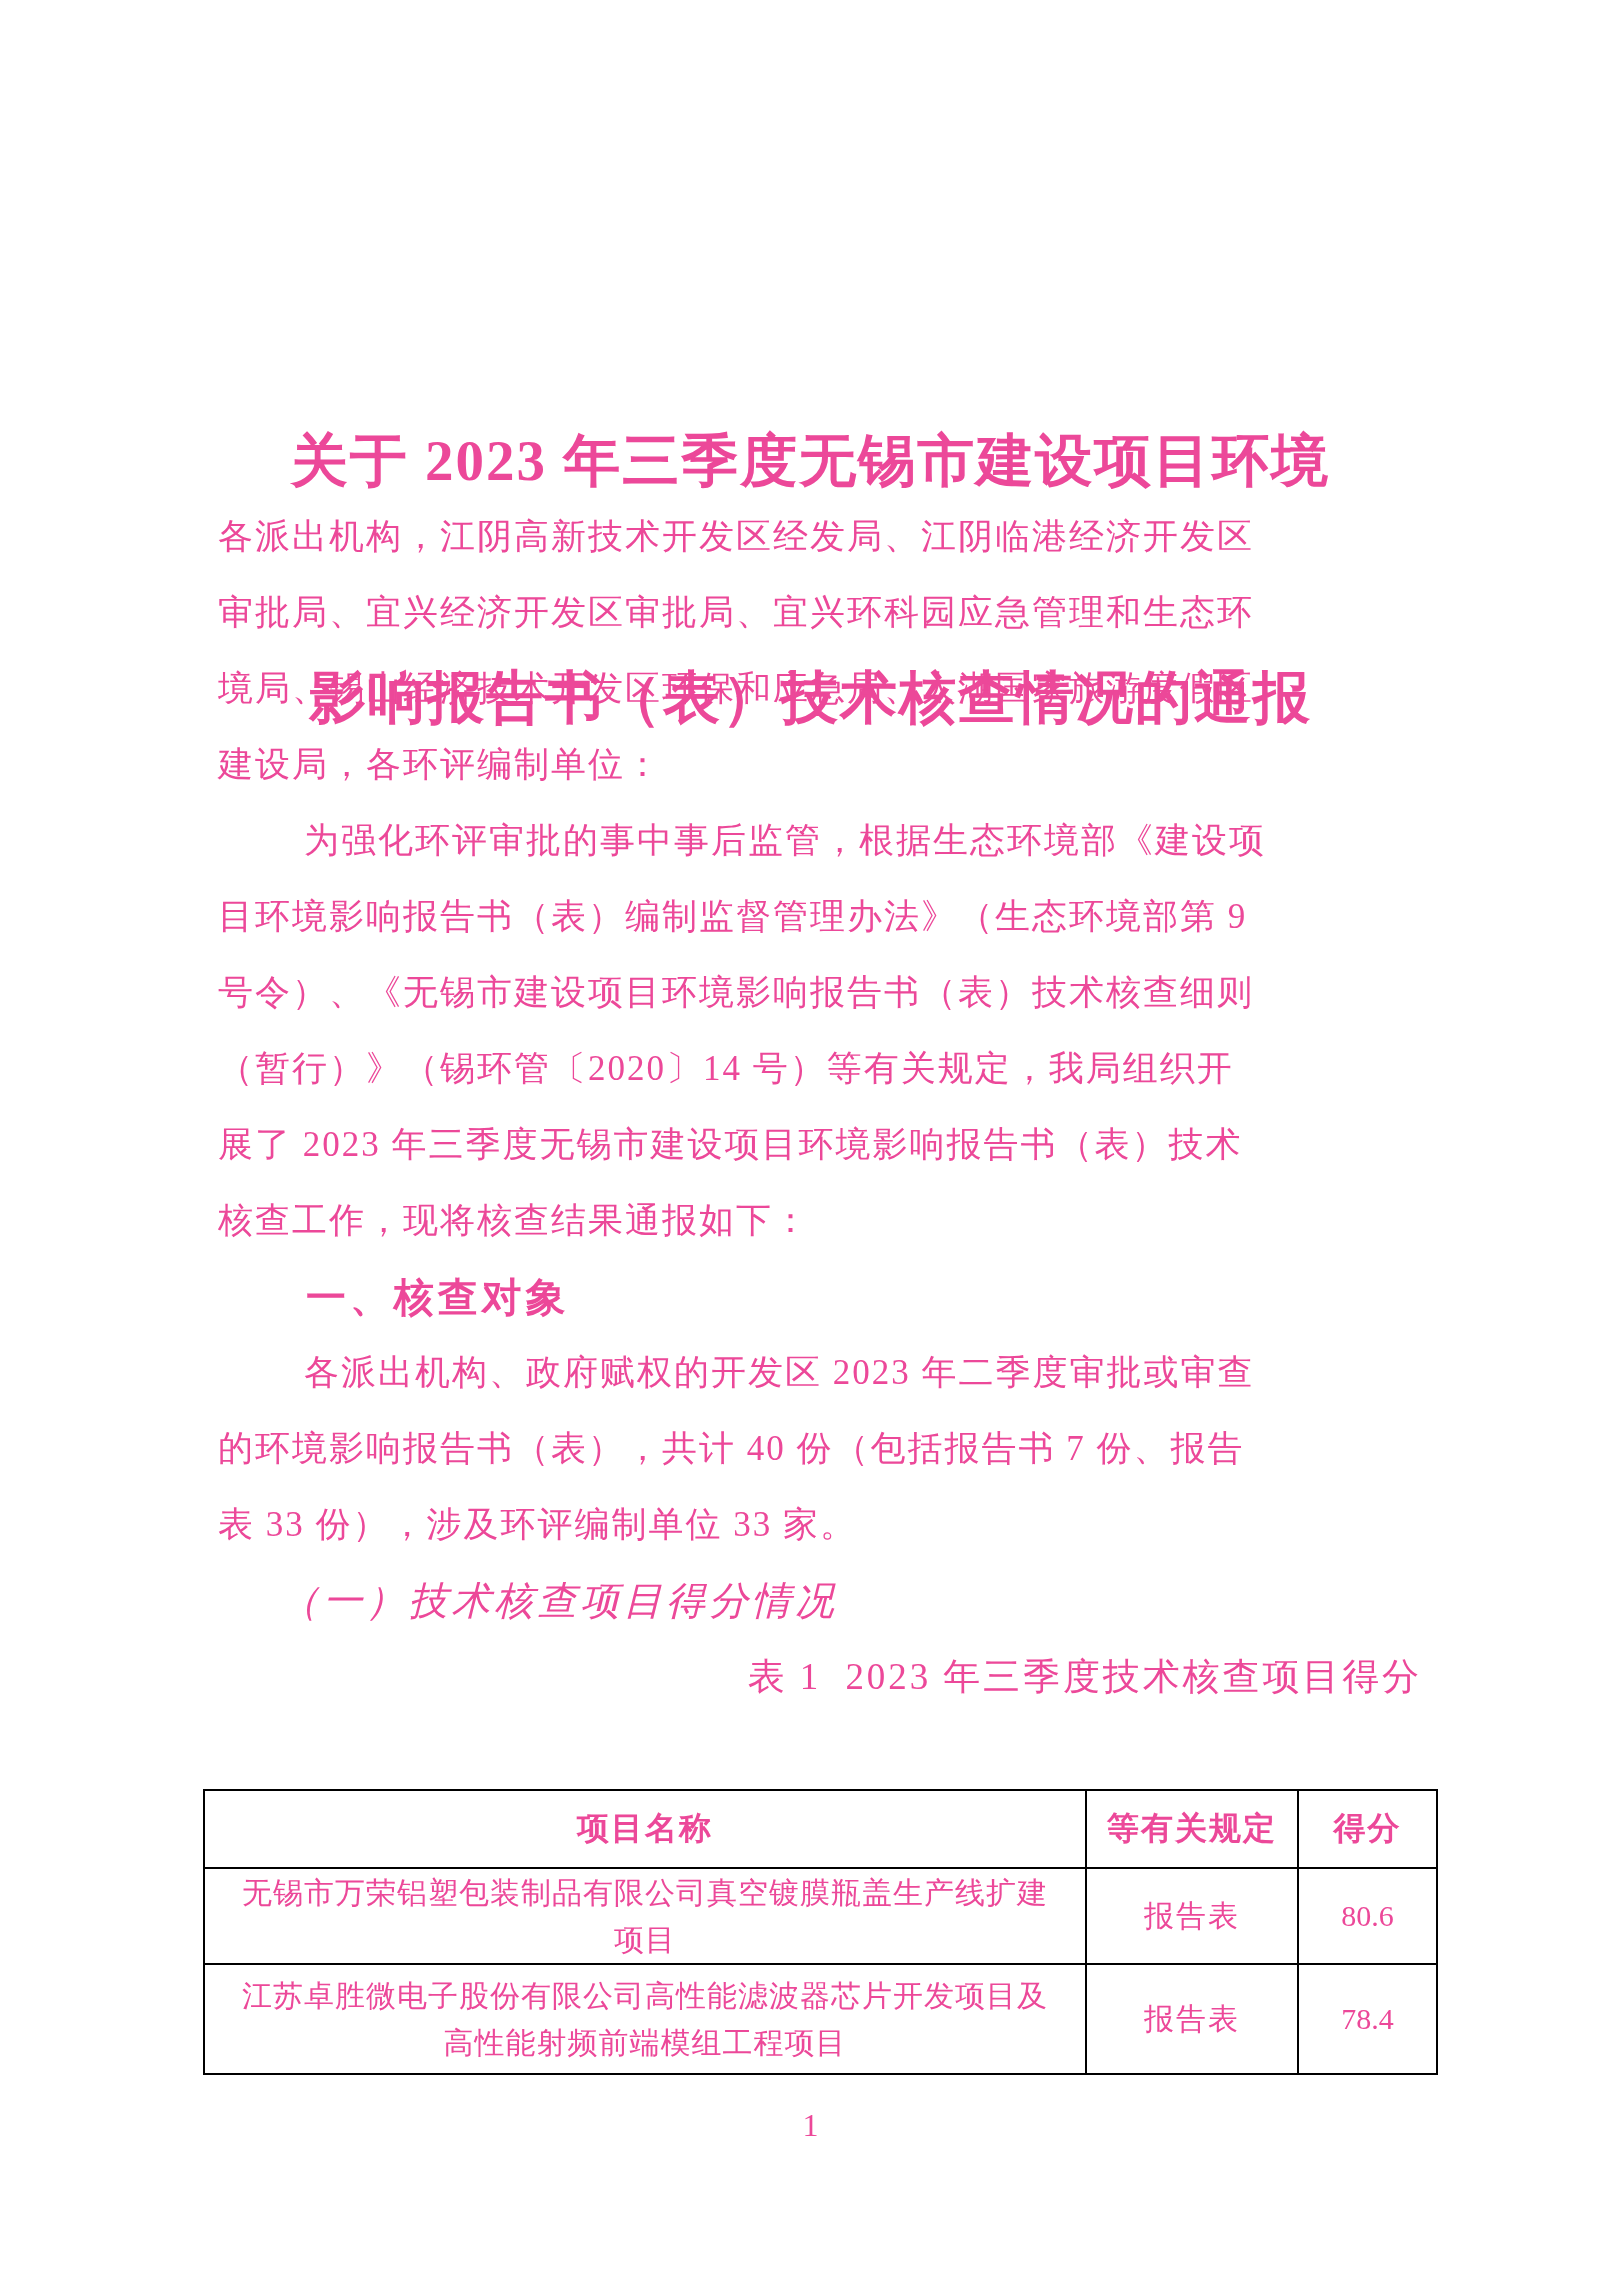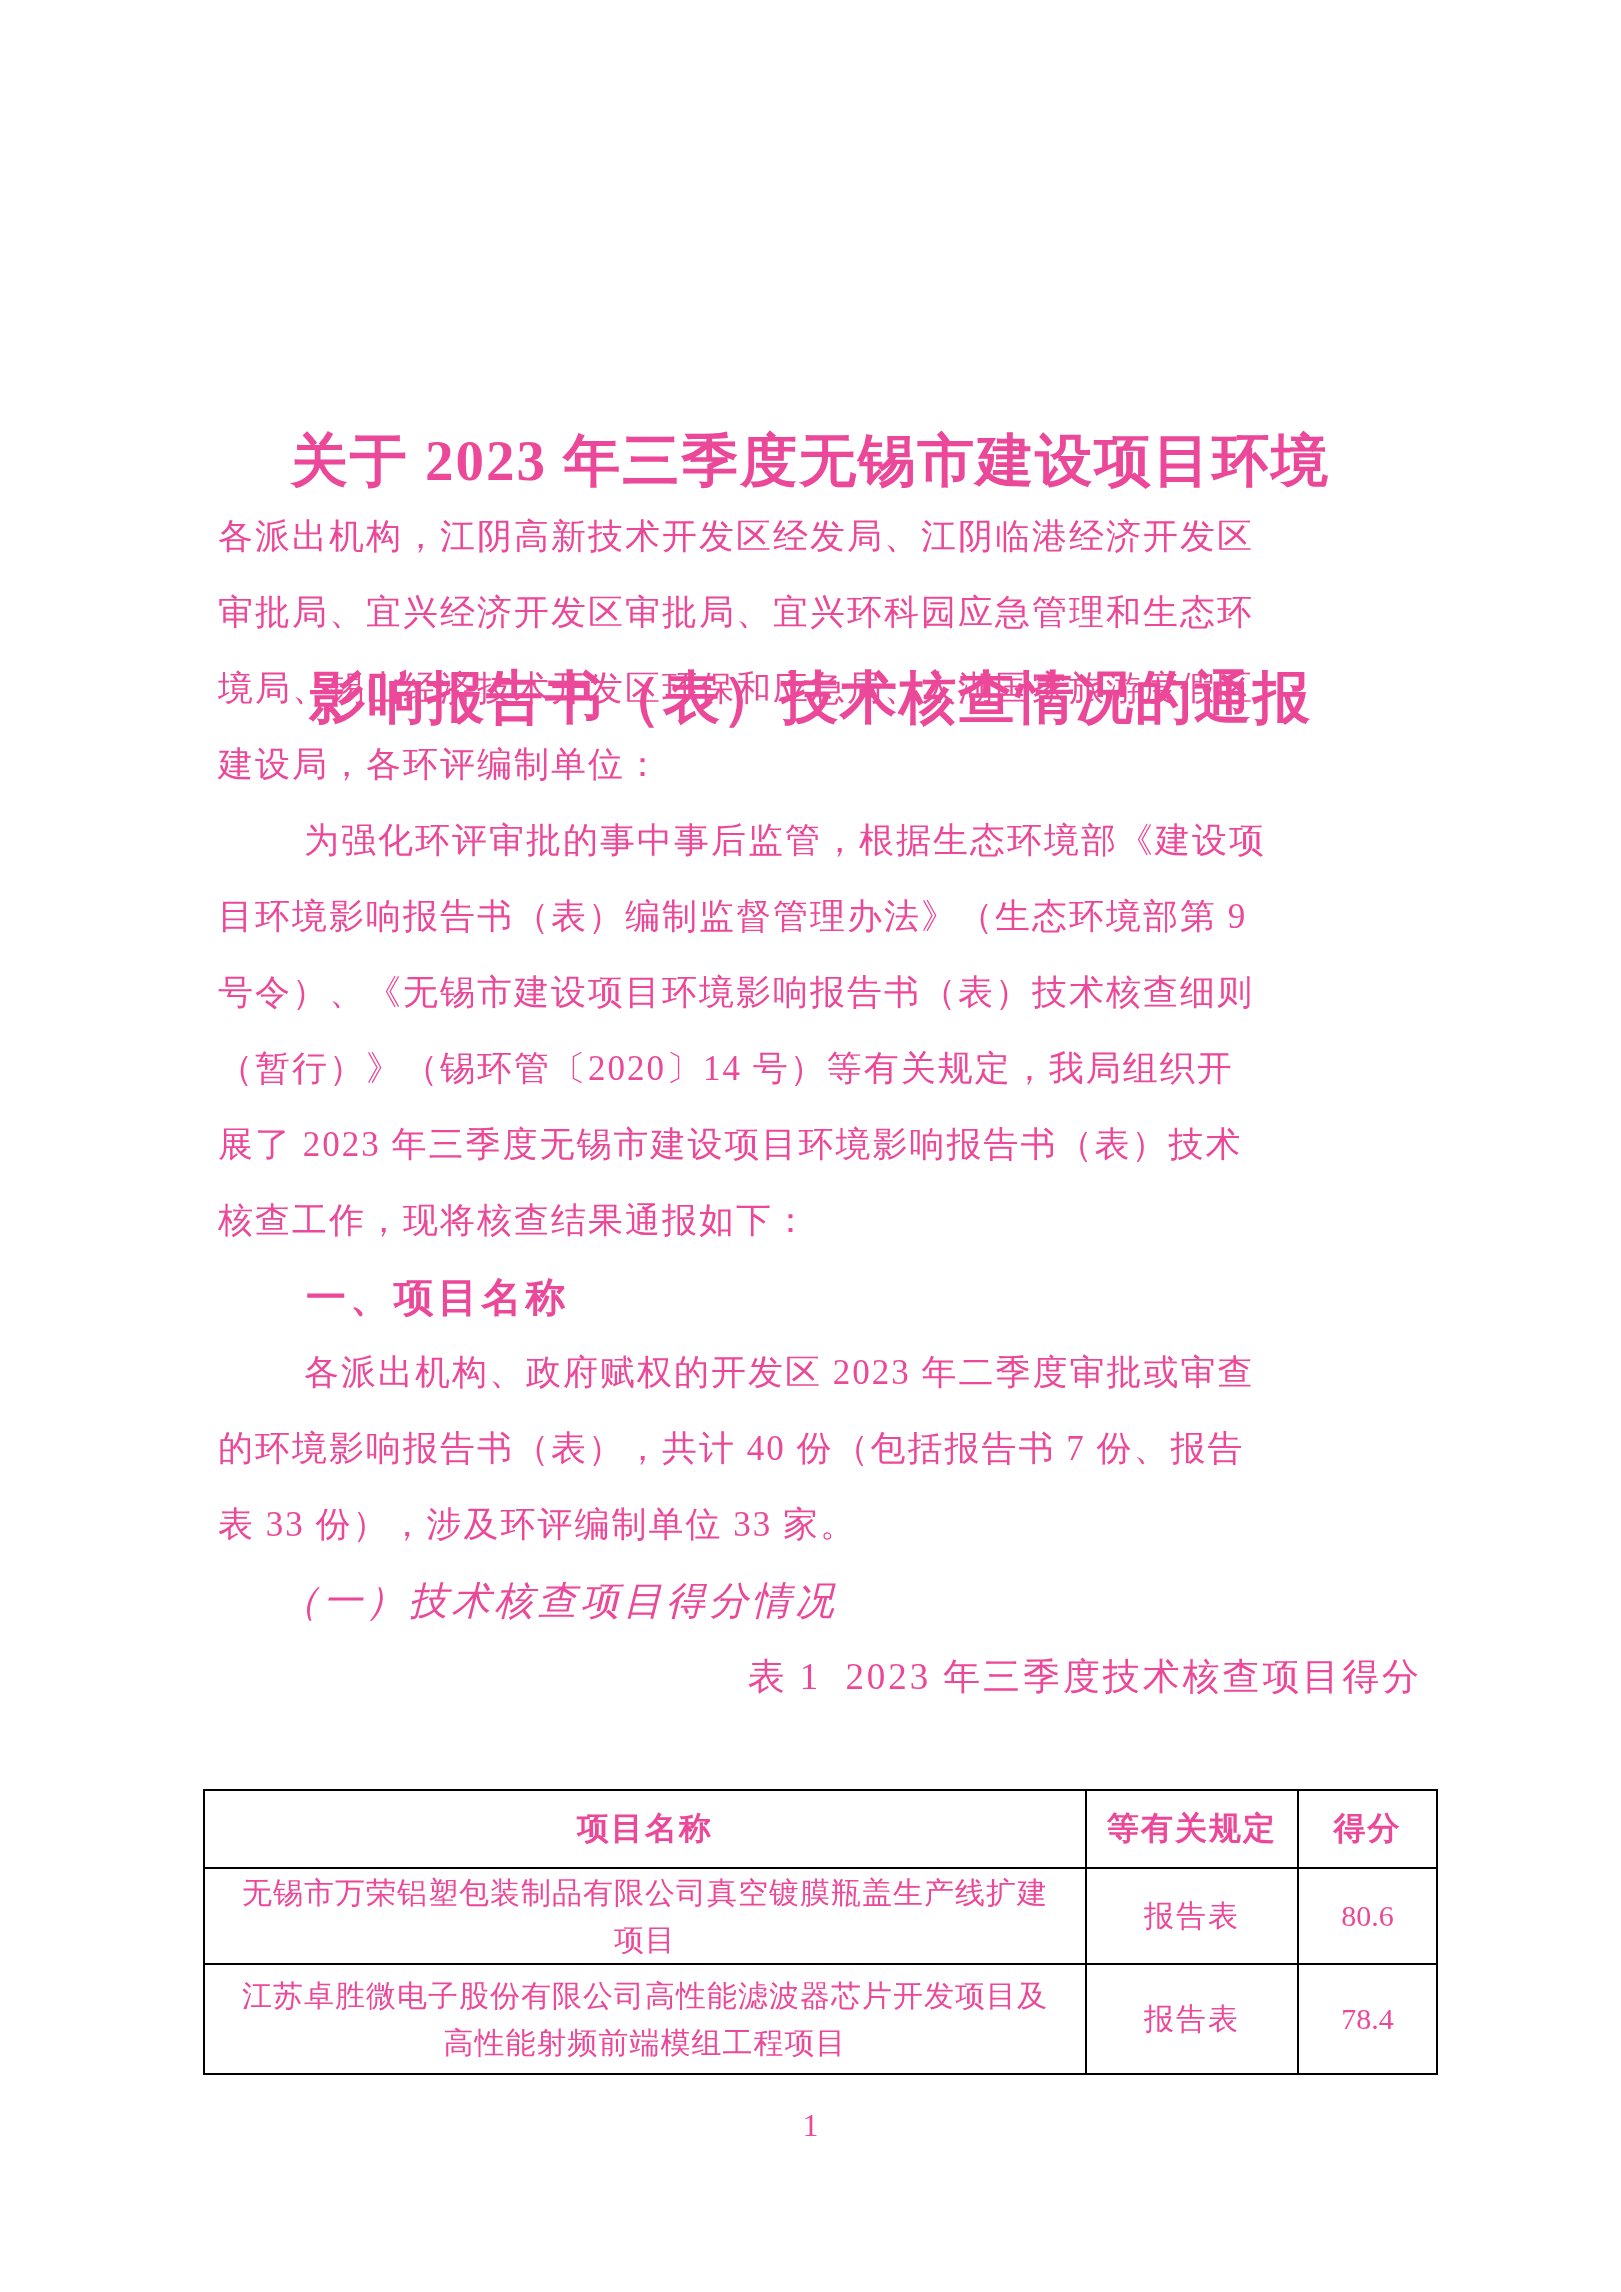--- a/index.html
+++ b/index.html
@@ -114,21 +114,21 @@
     <div class="ln">各派出机构，江阴高新技术开发区经发局、江阴临港经济开发区</div>
     <div class="ln">审批局、宜兴经济开发区审批局、宜兴环科园应急管理和生态环</div>
     <div class="ln">境局、锡山经济技术开发区环保和应急局、太湖国家旅游度假区</div>
     <div class="ln">建设局，各环评编制单位：</div>
     <div class="ln ind">为强化环评审批的事中事后监管，根据生态环境部《建设项</div>
     <div class="ln">目环境影响报告书（表）编制监督管理办法》（生态环境部第 9</div>
     <div class="ln">号令）、《无锡市建设项目环境影响报告书（表）技术核查细则</div>
     <div class="ln">（暂行）》（锡环管〔2020〕14 号）等有关规定，我局组织开</div>
     <div class="ln">展了 2023 年三季度无锡市建设项目环境影响报告书（表）技术</div>
     <div class="ln">核查工作，现将核查结果通报如下：</div>
-    <div class="ln head">一、项目名称</div>
+    <div class="ln head">一、核查对象</div>
     <div class="ln ind">各派出机构、政府赋权的开发区 2023 年二季度审批或审查</div>
     <div class="ln">的环境影响报告书（表），共计 40 份（包括报告书 7 份、报告</div>
     <div class="ln">表 33 份），涉及环评编制单位 33 家。</div>
     <div class="ln kai">（一）技术核查项目得分情况</div>
     <div class="ln cap">表 1  2023 年三季度技术核查项目得分</div>
   </div>
 
   <div class="tbl-wrap">
     <table class="score">
       <colgroup>

